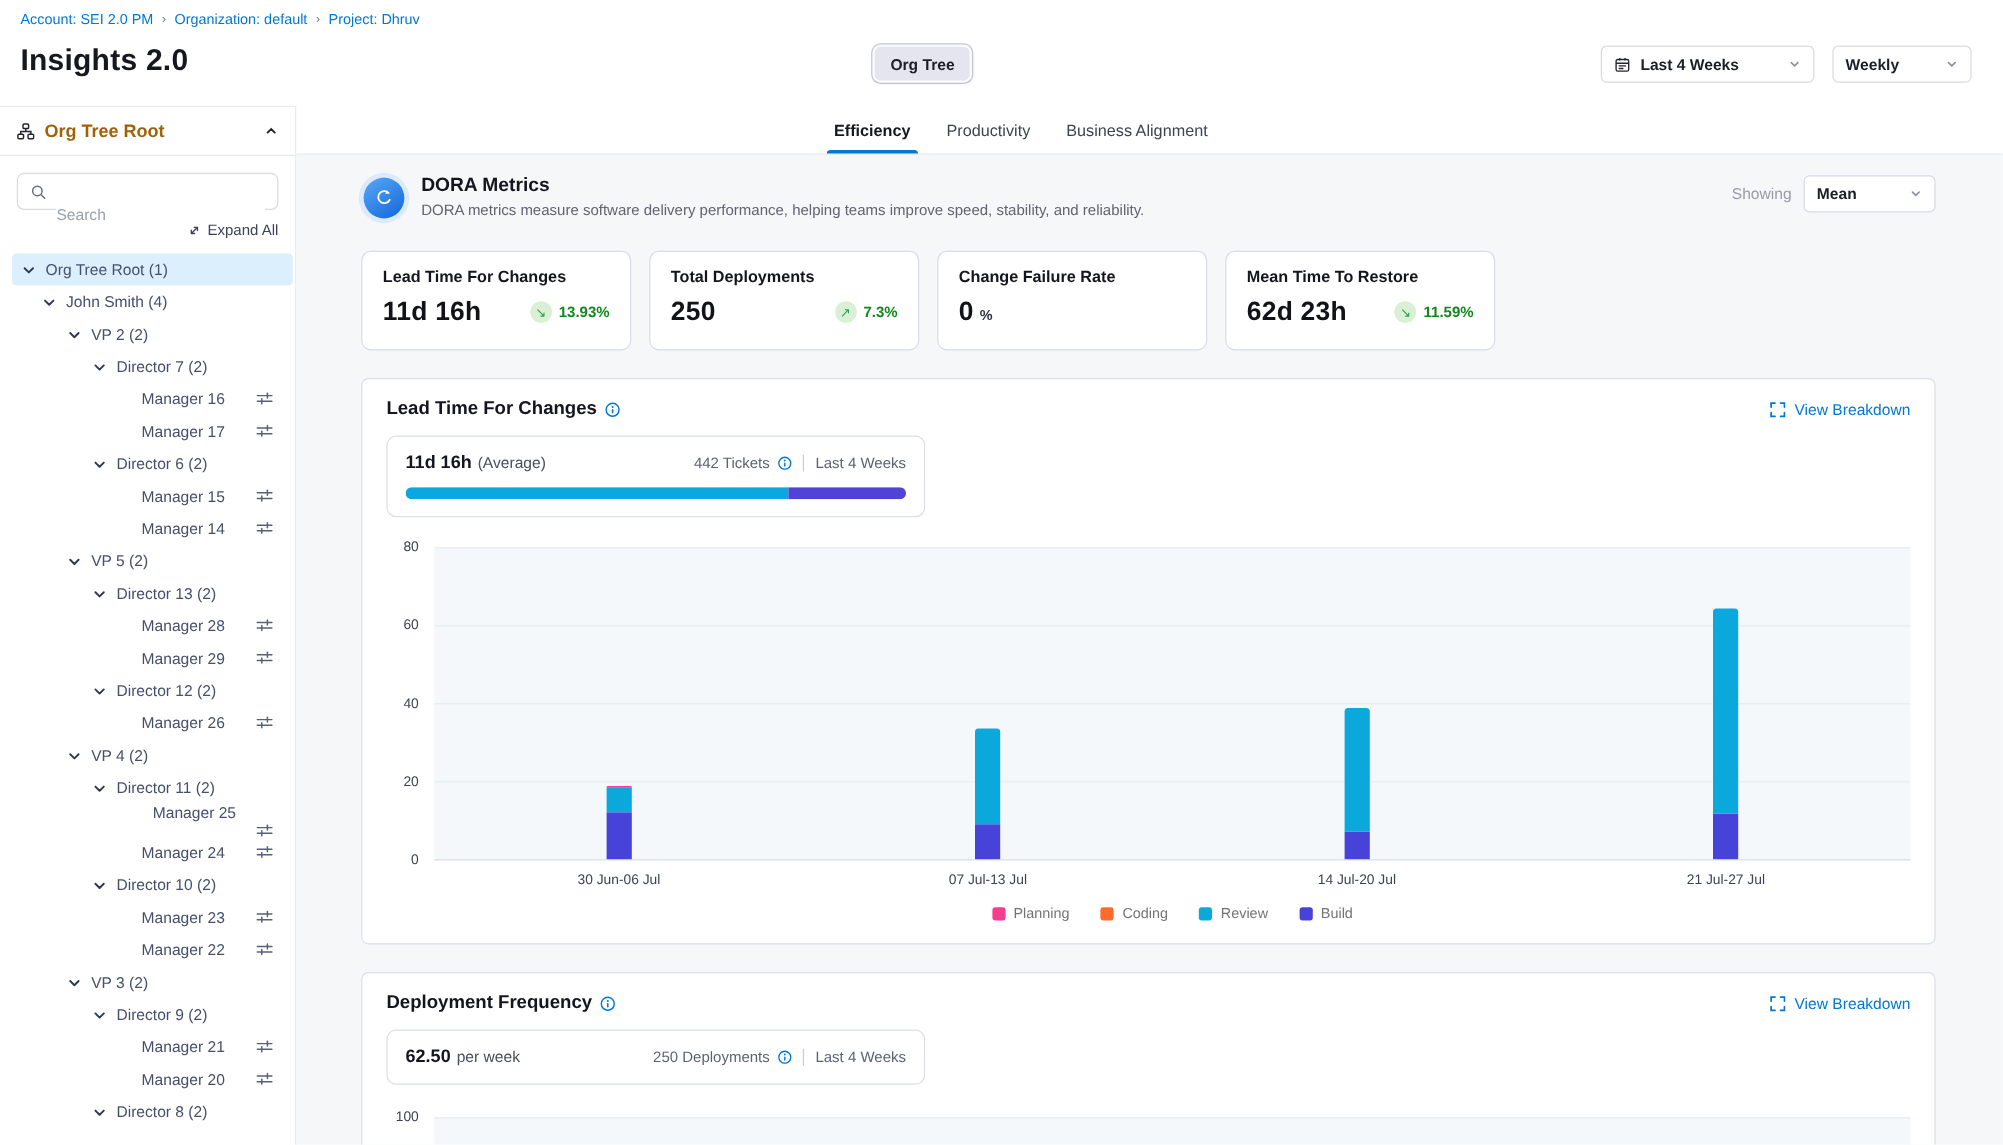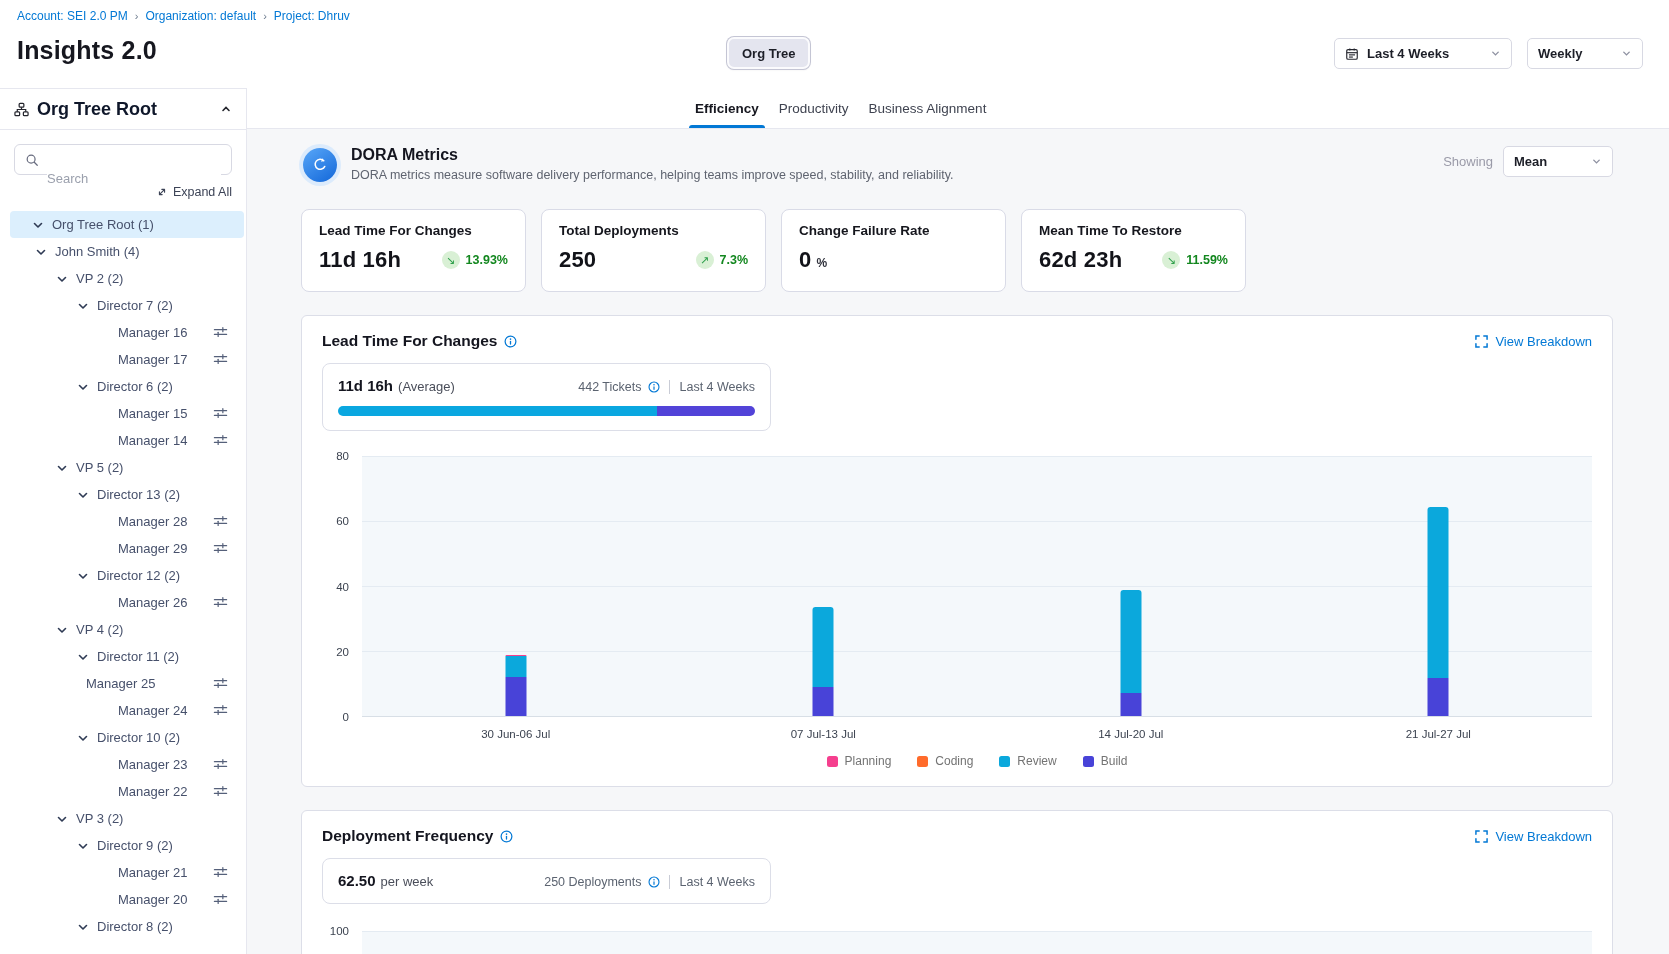--- a/index.html
+++ b/index.html
@@ -23,40 +23,40 @@
   .sel-range { width:178px; }
   .sel-gran { width:116px; }
 
   
   .body-row { flex:1; display:flex; min-height:0; }
 
   
   .sidebar { width:247px; flex:none; border-top:1px solid #e6e7ef; border-right:1px solid #e6e7ef; background:#fff;
     display:flex; flex-direction:column; overflow:hidden; }
   .sb-head { height:41px; flex:none; border-bottom:1px solid #e6e7ef; display:flex; align-items:center; gap:8px; padding:0 14px; }
-  .sb-title { font-size:18px; font-weight:700; color:#0f172a; flex:1; }
+  .sb-title { font-size:15px; font-weight:700; color:#a16207; flex:1; }
   .search-box { margin:14px 14px 0; height:31px; border:1px solid #d8d9e3; border-radius:6px; display:flex;
     align-items:center; gap:8px; padding:0 10px; }
   .search-box input { border:none; outline:none; flex:1; font-family:inherit; font-size:13px; color:#30323c; min-width:0;margin-top:38px; }
   .search-box input::placeholder { color:#9ba0ad; }
   .expand-all { margin:10px 14px 0 auto; display:flex; align-items:center; gap:5px; font-size:12.5px;
     color:#3c4356; cursor:pointer; }
   .tree { margin-top:12px; overflow:hidden; }
   .tree-row { height:27px; display:flex; align-items:center; font-size:13px; color:#46506b; cursor:pointer;
     padding-right:18px; }
   .tree-row.selected { background:#dceffd; border-radius:4px; margin:0 2px 0 10px; }
   .tree-chev { width:16px; display:flex; justify-content:center; margin-right:6px; color:#2e3a54; flex:none; }
   .tree-chev-spacer { width:22px; flex:none; }
   .tree-label { white-space:nowrap; }
   .tree-sliders { margin-left:auto; display:flex; color:#55607a; }
 
   
   .main { flex:1; display:flex; flex-direction:column; min-width:0; }
   .tabbar { height:41px; flex:none; background:#fff; border-bottom:1px solid #e6e7ef; display:flex;
-    align-items:stretch; gap:8px; padding-left:442px; }
+    align-items:stretch; gap:18px; padding-left:442px; }
   .tab { display:flex; align-items:center; padding:0 6px; font-size:13.5px; color:#3f4350; cursor:pointer; position:relative; }
   .tab.active { color:#16171f; font-weight:700; }
   .tab.active::after { content:""; position:absolute; left:0; right:0; bottom:0; height:3px; background:#0278D5; border-radius:3px 3px 0 0; }
   .content { flex:1; background:#f6f7f9; overflow:hidden; padding:17px 56px 0 54px; }
 
   
   .dora-row { display:flex; align-items:flex-start; }
   .dora-icon { width:34px; height:34px; border-radius:50%; background:linear-gradient(145deg,#59a7f8,#1267d9);
     box-shadow:0 0 0 4px #dcebfc; display:flex; align-items:center; justify-content:center; flex:none; margin:2px 14px 0 2px; }
   .dora-title { font-size:16px; font-weight:700; color:#14151f; }
@@ -185,21 +185,21 @@
       </div>
       <div class="expand-all">
         <span>
           <svg width="12" height="12" viewBox="0 0 14 14" fill="none" stroke="currentColor" stroke-width="1.3" stroke-linecap="round" stroke-linejoin="round">
               <path d="M4 10 L10 4 M6.8 4 H10 V7.2 M7.2 10 H4 V6.8"></path>
             </svg>
         </span>
         <span>Expand All</span>
       </div>
       <div class="tree" id="tree">
-          <div class="tree-row selected" style="padding-left: 20px;">
+          <div class="tree-row selected" style="padding-left: 6px;">
             <span class="tree-chev">
               <svg width="12" height="12" viewBox="0 0 12 12" fill="none" stroke="currentColor" stroke-width="1.6" stroke-linecap="round" stroke-linejoin="round">
                 <path d="M2.5 4.5 L6 8 L9.5 4.5"></path>
               </svg>
             </span>
             <span class="tree-label">Org Tree Root (1)</span>
           </div>
           <div class="tree-row" style="padding-left: 33px;">
             <span class="tree-chev">
               <svg width="12" height="12" viewBox="0 0 12 12" fill="none" stroke="currentColor" stroke-width="1.6" stroke-linecap="round" stroke-linejoin="round">
@@ -349,21 +349,21 @@
             <span class="tree-label">VP 4 (2)</span>
           </div>
           <div class="tree-row" style="padding-left: 75px;">
             <span class="tree-chev">
               <svg width="12" height="12" viewBox="0 0 12 12" fill="none" stroke="currentColor" stroke-width="1.6" stroke-linecap="round" stroke-linejoin="round">
                 <path d="M2.5 4.5 L6 8 L9.5 4.5"></path>
               </svg>
             </span>
             <span class="tree-label">Director 11 (2)</span>
           </div>
-          <div class="tree-row" style="padding-left: 64px;">
+          <div class="tree-row" style="padding-left: 96px; flex-direction: column;">
             <span class="tree-chev-spacer"></span>
             <span class="tree-label">Manager 25</span>
             <span class="tree-sliders">
               <svg width="15" height="15" viewBox="0 0 16 16" stroke="currentColor" stroke-width="1.3" stroke-linecap="round">
                 <line x1="1.5" y1="5" x2="14.5" y2="5"></line>
                 <line x1="1.5" y1="10" x2="14.5" y2="10"></line>
                 <line x1="10.5" y1="2.8" x2="10.5" y2="7.2"></line>
                 <line x1="5.5" y1="7.8" x2="5.5" y2="12.2"></line>
               </svg>
             </span>

